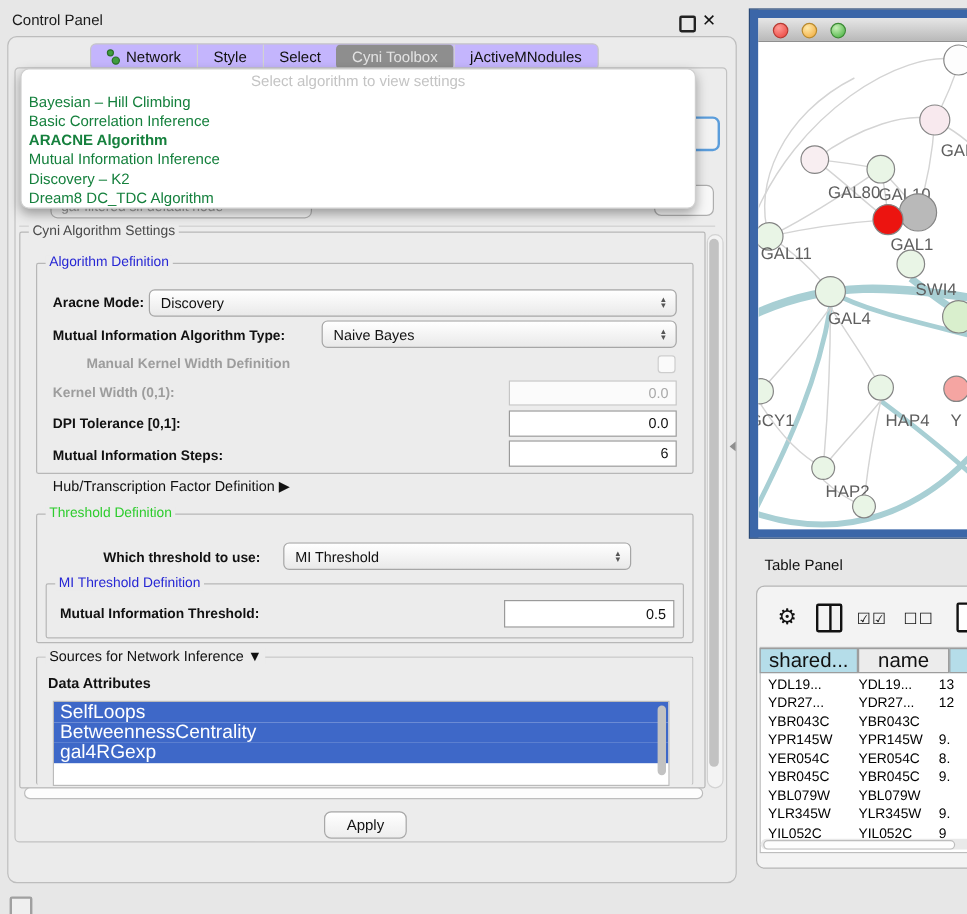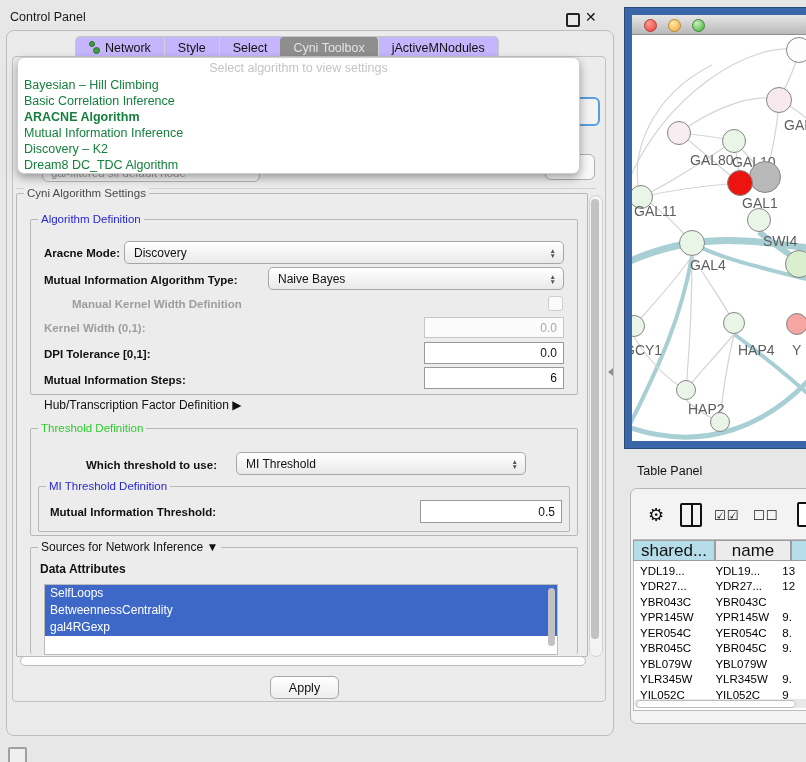--- a/index.html
+++ b/index.html
@@ -60,21 +60,21 @@
   .checkbox{width:13px;height:13px;border:1px solid #cdcdcd;border-radius:3px;background:#fafafa;}
   .tri{display:inline-block;}
 
   
   .vtrack{background:#f3f3f3;border:1px solid #d2d2d2;border-radius:7px;}
   .vthumb{background:#c2c2c2;border-radius:5px;}
   .hthumb{background:#fdfdfd;border:1px solid #bdbdbd;border-radius:6px;}
 
   
   .attr-list{background:#fff;border:1px solid #bbb;overflow:hidden;}
-  .attr-item{background:#3e68c8;color:#fff;font-size:12px;height:17px;line-height:17px;padding-left:5px;white-space:nowrap;}
+  .attr-item{background:#3e68c8;color:#fff;font-size:16px;height:17px;line-height:17px;padding-left:5px;white-space:nowrap;}
 
   .apply-btn{left:270px;top:676px;width:67px;height:21px;background:linear-gradient(#ffffff,#ededed);border:1px solid #a8a8a8;border-radius:6px;font-size:12.5px;color:#111;display:flex;align-items:center;justify-content:center;}
 
   
   .net-win{left:625px;top:8px;width:190px;height:440px;border:7px solid #3b66a8;border-right:none;outline:1px solid #2a4a78;background:#fff;box-sizing:border-box;}
   .net-titlebar{position:absolute;left:0;top:0;right:0;height:19px;background:linear-gradient(#e6e6e6,#b9b9b9);border-bottom:1px solid #8f8f8f;}
   .tl{position:absolute;top:4px;width:11px;height:11px;border-radius:50%;}
   .tl.red{left:12px;background:radial-gradient(circle at 35% 30%,#ff9a94,#e8403a);border:1px solid #b63a32;}
   .tl.yellow{left:36px;background:radial-gradient(circle at 35% 30%,#ffe9a8,#f0a738);border:1px solid #b98a2e;}
   .tl.green{left:60px;background:radial-gradient(circle at 35% 30%,#c8f0b8,#3fae38;);background:radial-gradient(circle at 35% 30%,#c8f0b8,#3fae38);border:1px solid #3a8a33;}

